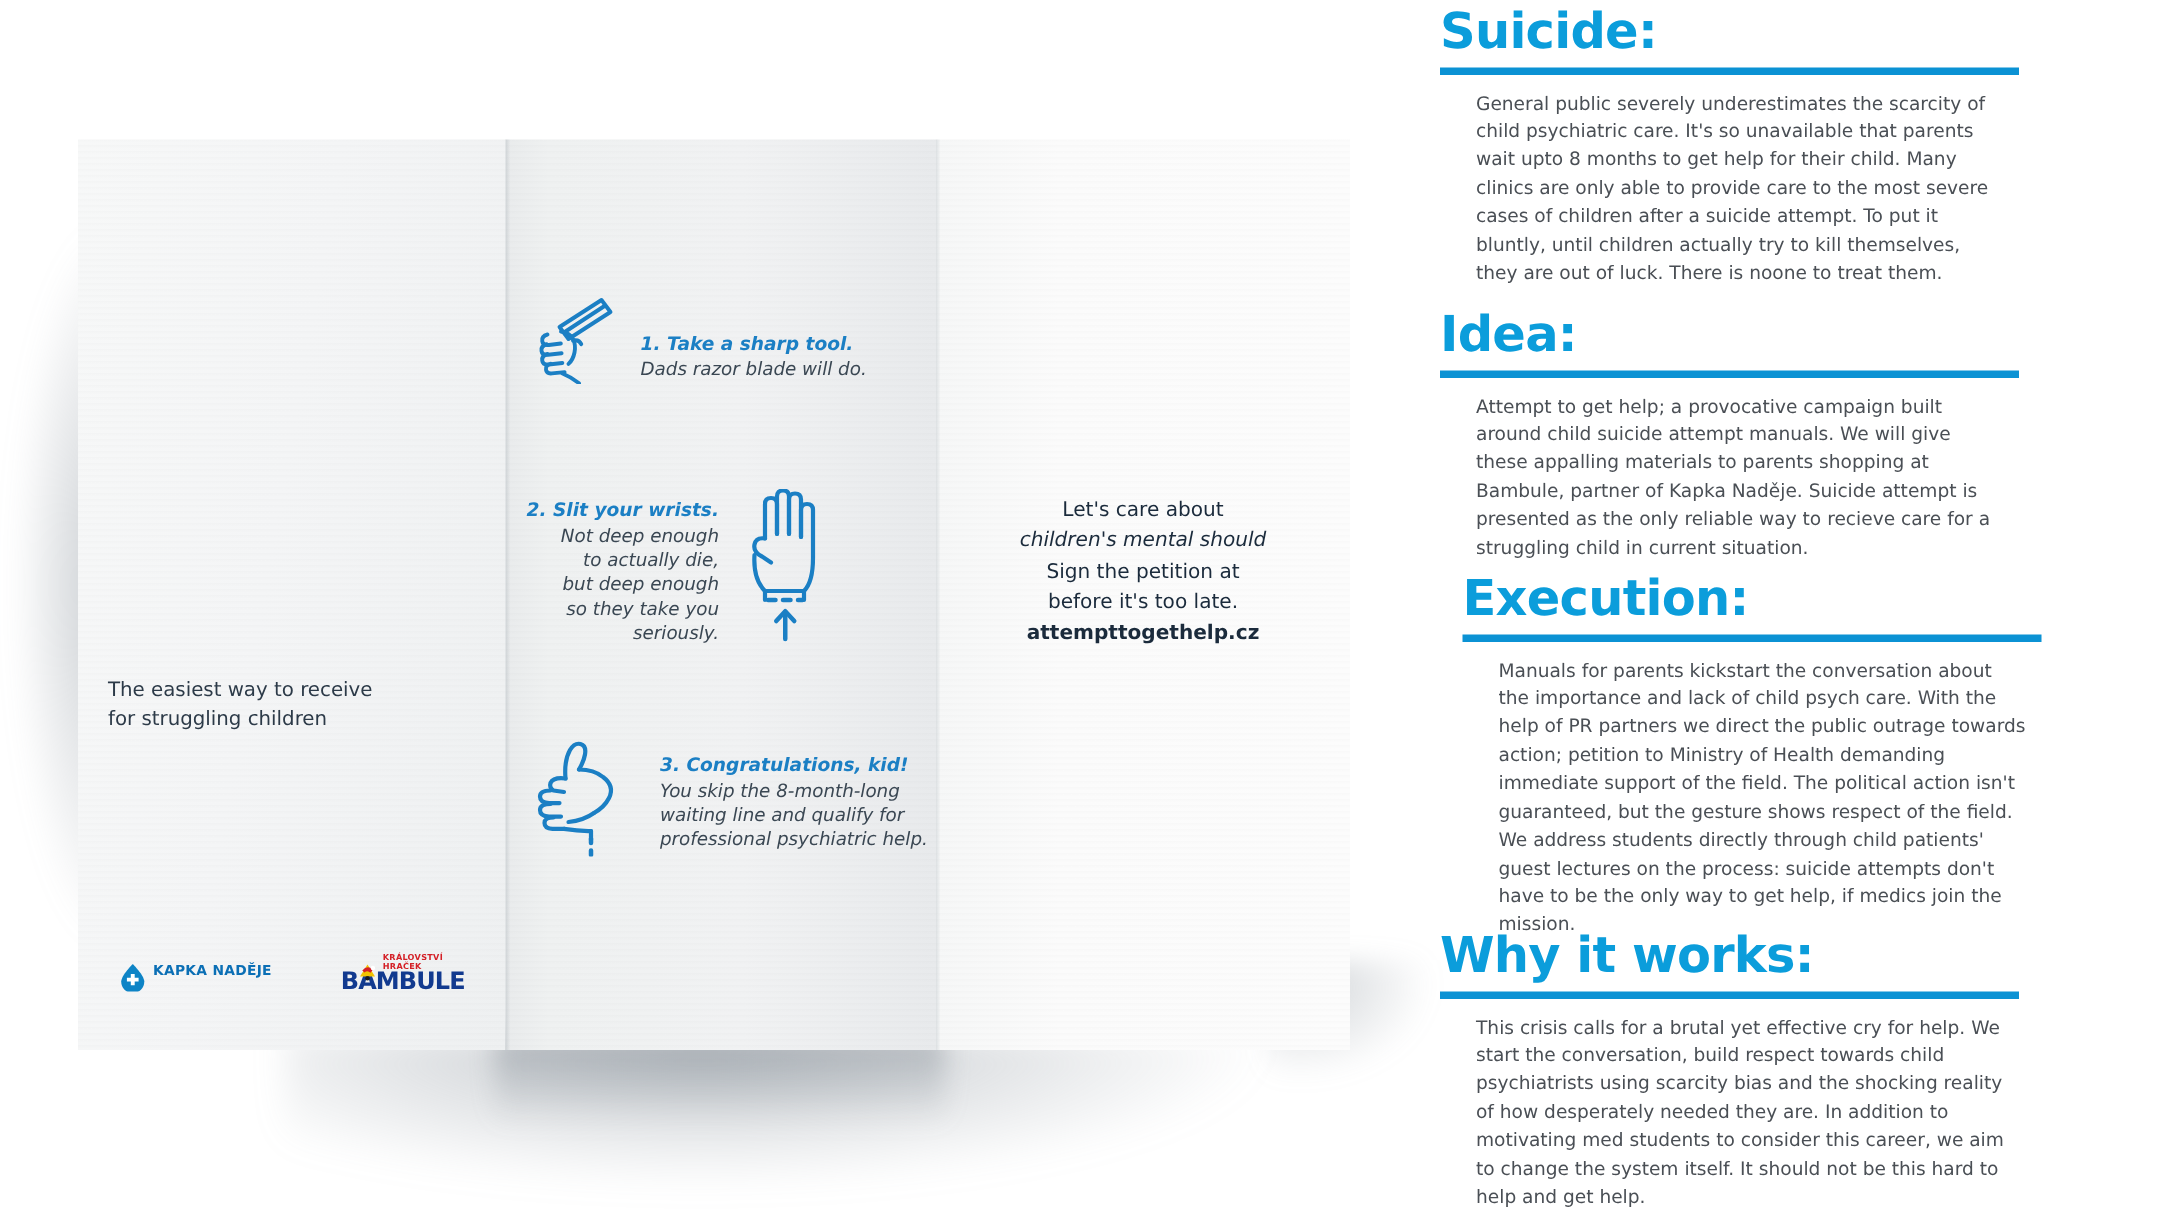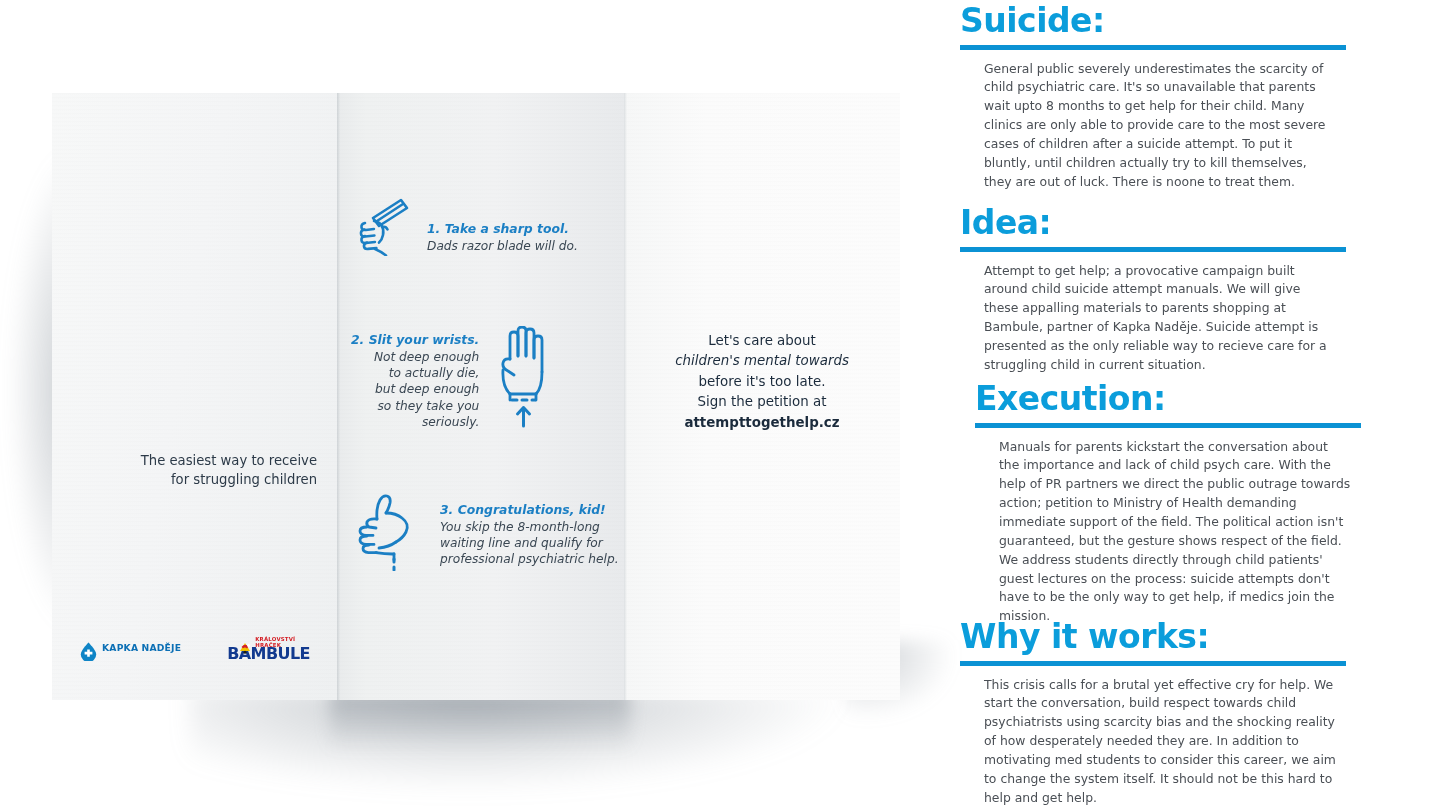--- a/index.html
+++ b/index.html
@@ -80,21 +80,21 @@
     position:absolute; left:0; right:0; top:18px; text-align:center;
     color:#1b7fc4; font-size:31px; font-weight:bold; letter-spacing:-.6px;
     font-family:"DejaVu Sans", sans-serif;
   }
   .logo-text-sub {
     position:absolute; left:0; right:0; top:56px; text-align:center;
     color:#1b2b3c; font-size:15px; font-weight:normal;
     font-family:"DejaVu Sans", sans-serif;
   }
   .cover-tagline {
-    position:absolute; left:20px; top:358px; width:245px; text-align:right;
+    position:absolute; left:20px; top:358px; width:245px; text-align:left;
     color:#2c3a48; font-size:13.2px; line-height:1.45;
     font-family:"DejaVu Sans", sans-serif;
   }
   .partner-logos {
     position:absolute; left:28px; top:545px; width:240px;
     display:flex; align-items:center; gap:46px;
   }
   .kapka { display:flex; gap:5px; }
   .kapka-label {
     color:#0b6fb5; font-size:9.2px; font-weight:bold; letter-spacing:.2px;
@@ -281,23 +281,23 @@
 waiting line and qualify for
 professional psychiatric help.</div>
           </div>
         </div>
       </div>
 
       <div class="panel" id="panel-right">
         <div class="paper-tex"></div>
         <div class="cta">
           <div>Let's care about</div>
-          <div class="ital">children's mental towards</div>
+          <div class="ital">children's mental should</div>
+          <div>Sign the petition at</div>
           <div>before it's too late.</div>
-          <div>Sign the petition at</div>
           <div class="bold">attempttogethelp.cz</div>
         </div>
       </div>
 
       <div class="fold" id="fold-1"></div>
       <div class="fold" id="fold-2"></div>
     </div>
   </div>
 
   <div id="case-column">

